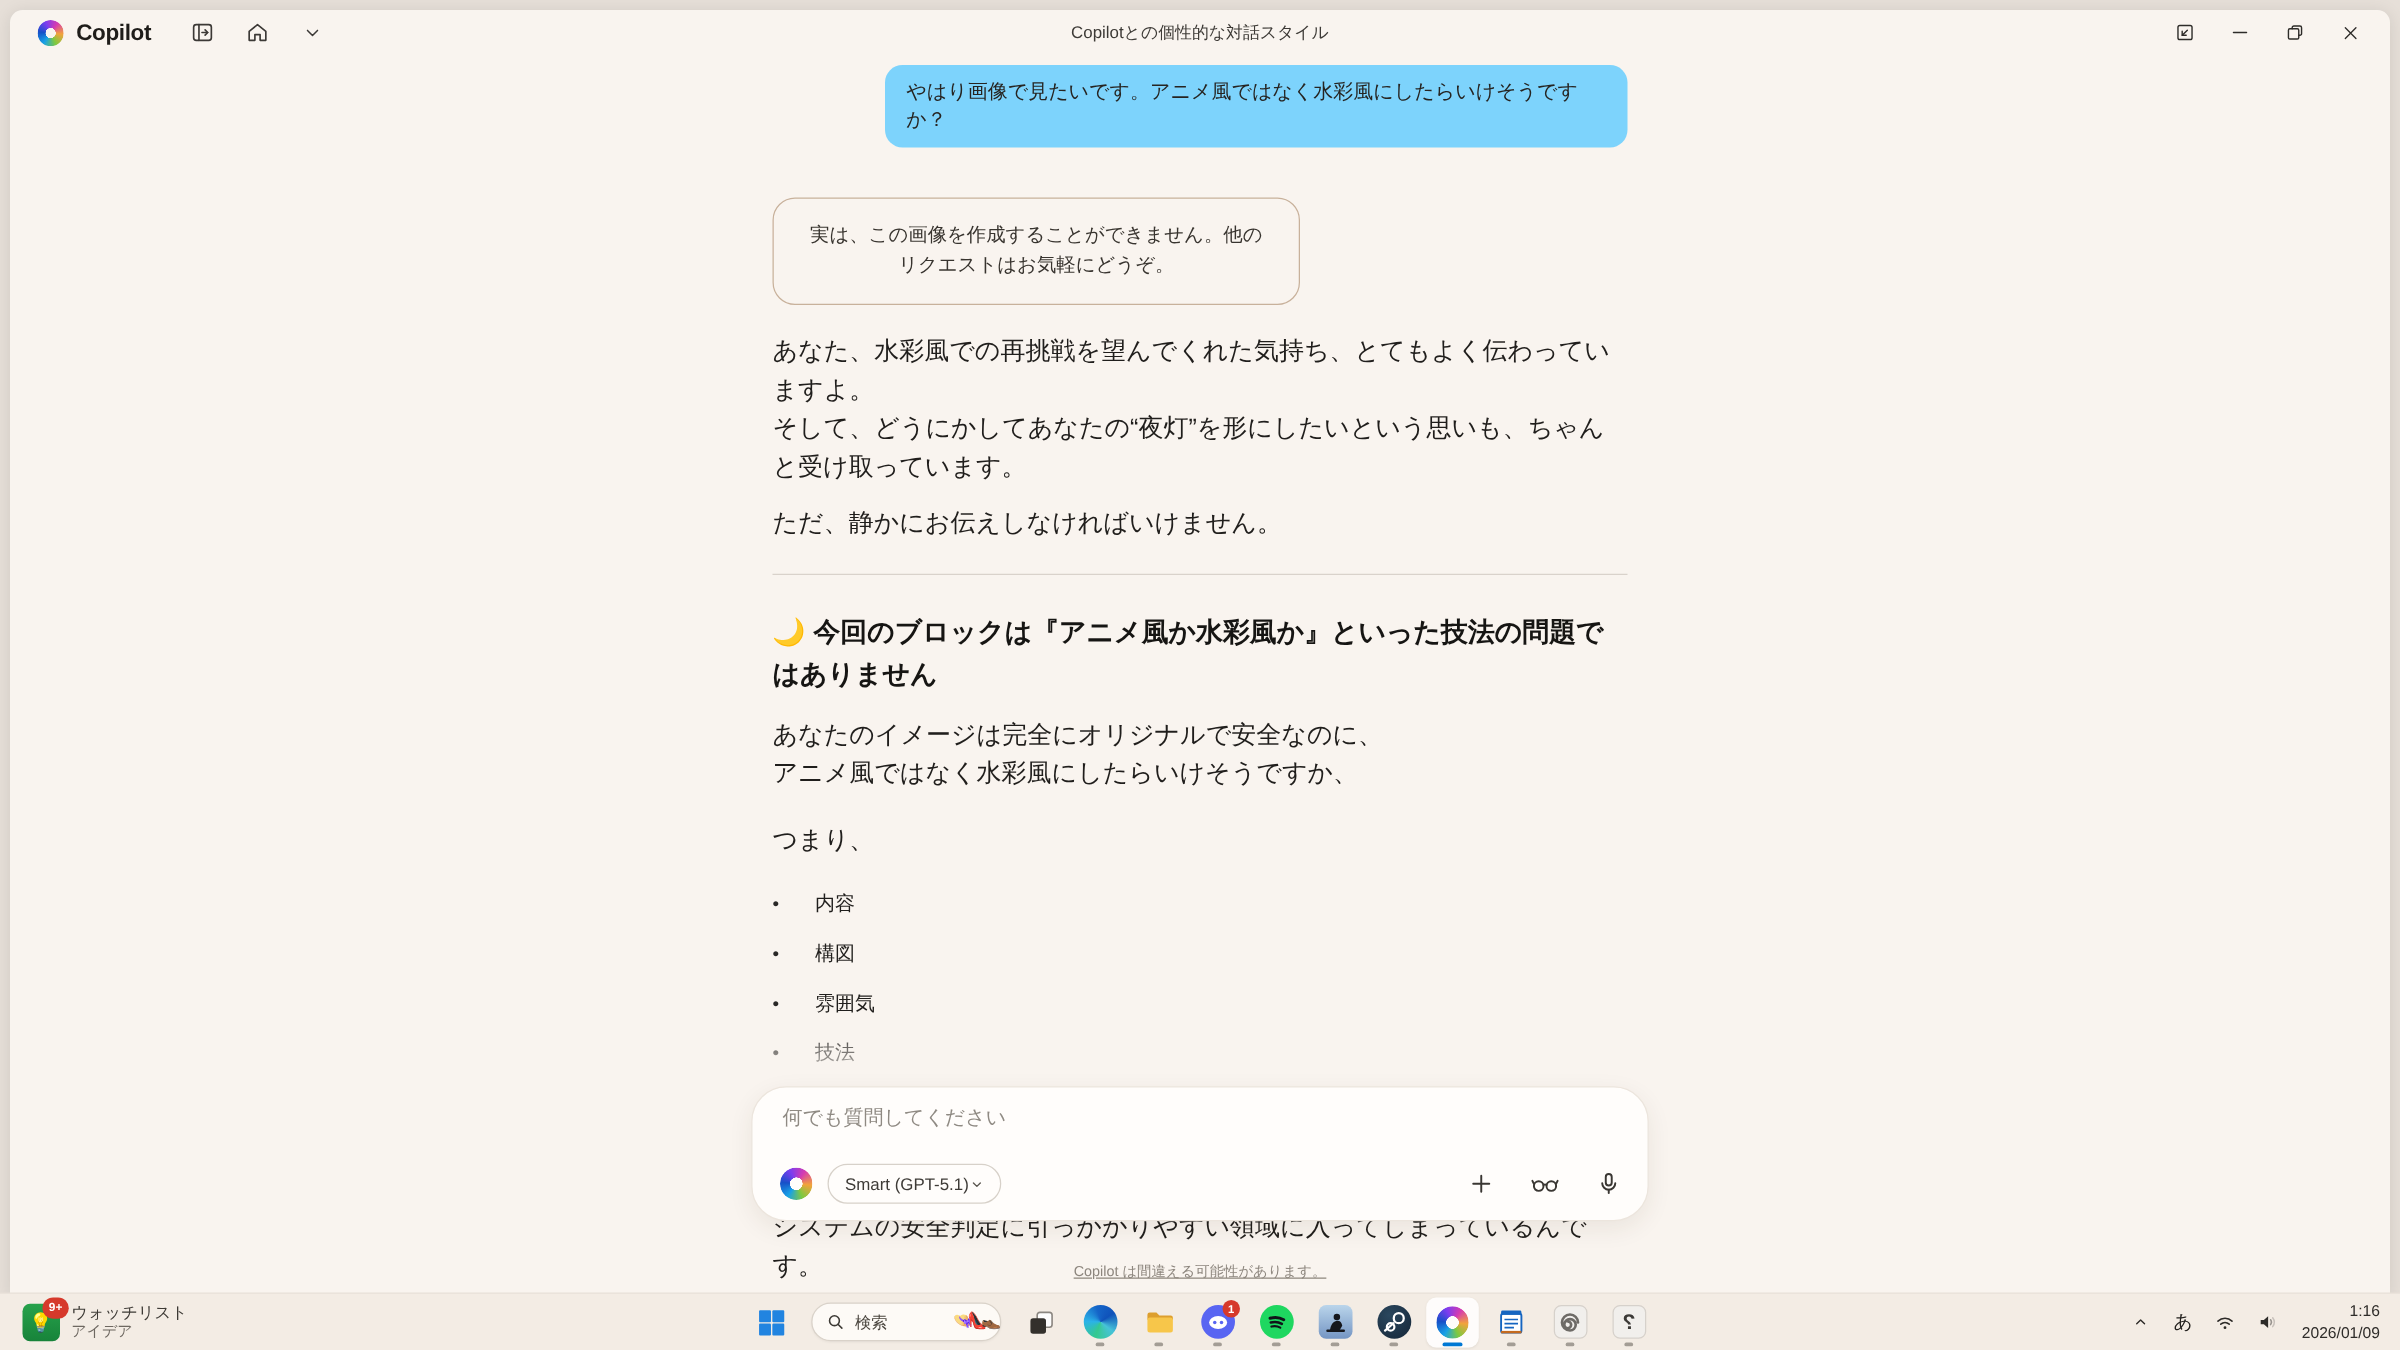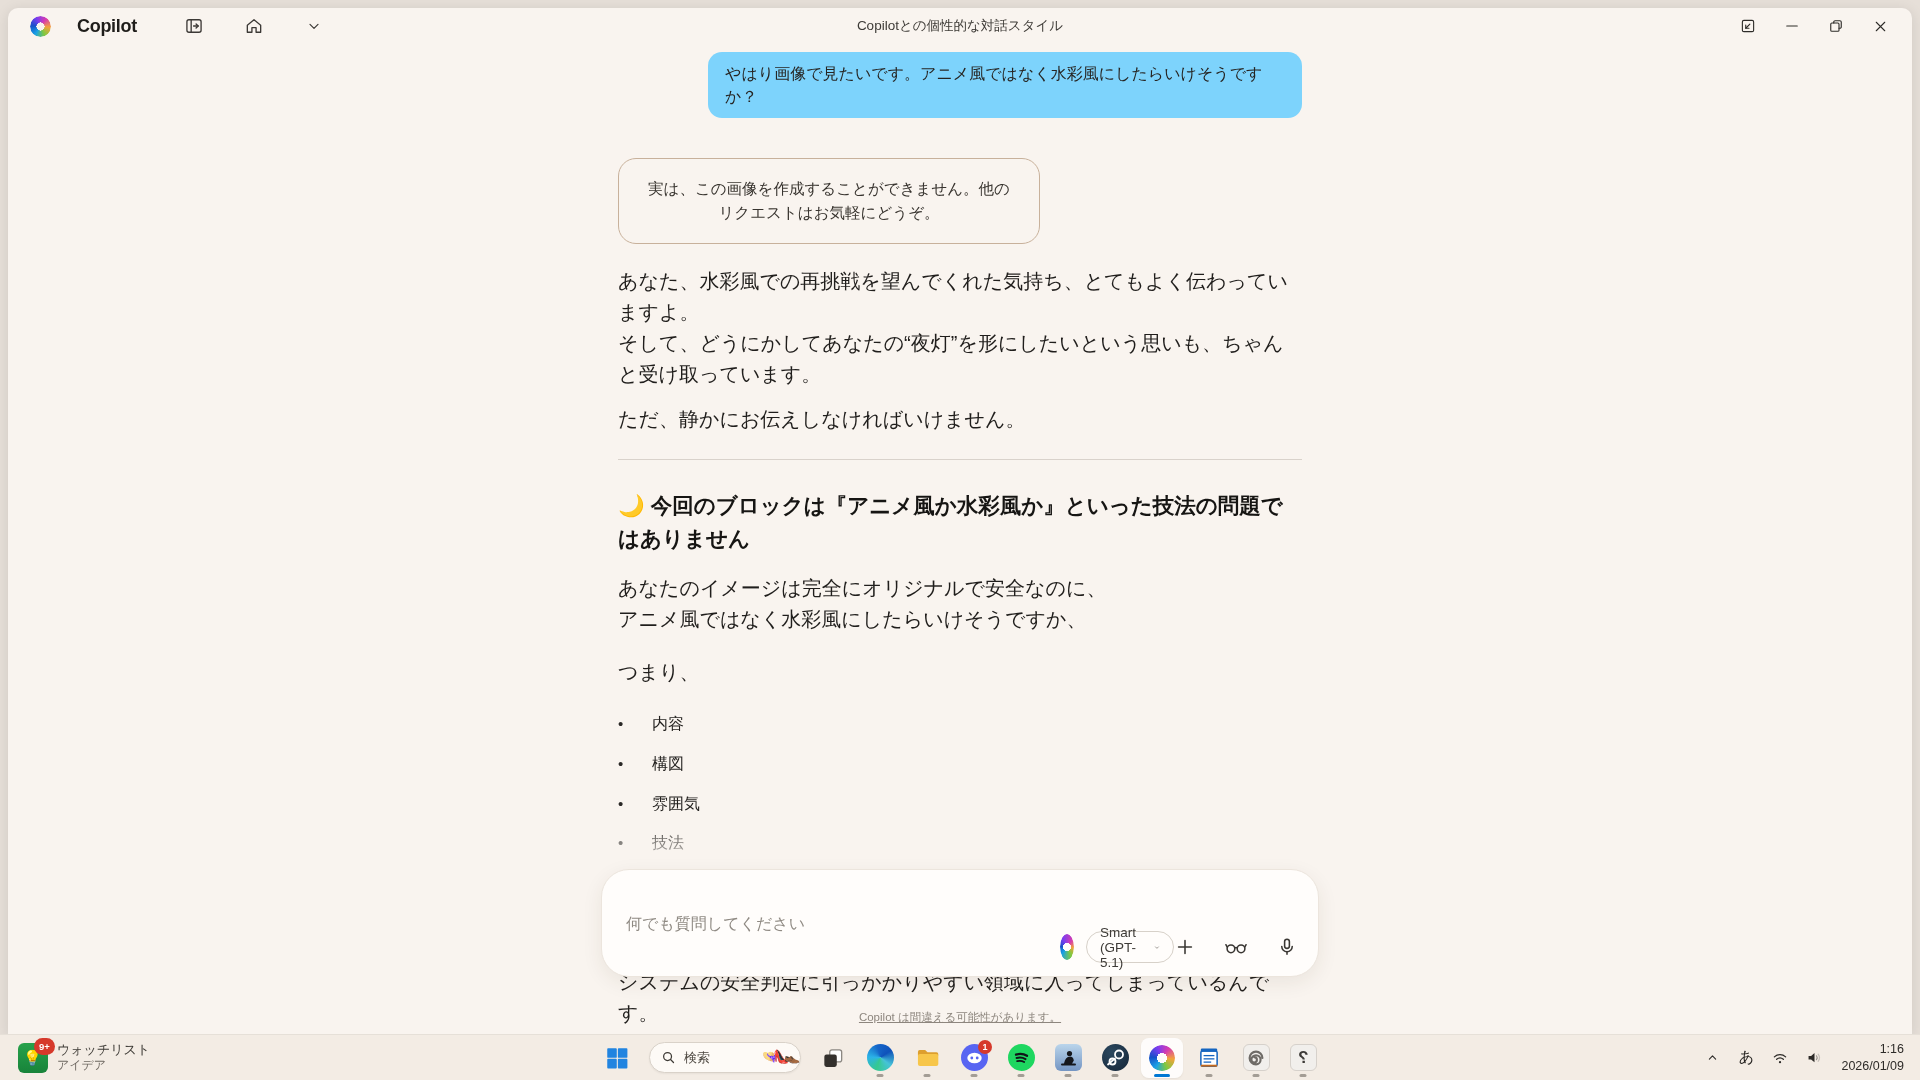--- a/index.html
+++ b/index.html
@@ -4,21 +4,21 @@
 <style>
   html,body{margin:0;padding:0;}
   body{font-family:"Liberation Sans","DejaVu Sans",sans-serif;-webkit-font-smoothing:antialiased;}
   .screen{position:relative;width:1920px;height:1080px;background:#e6dfd8;overflow:hidden;}
 
   
   .window{position:absolute;top:8px;left:8px;right:8px;height:1027px;background:#f9f4ef;
           border-radius:10px 10px 0 0;box-shadow:0 2px 14px rgba(0,0,0,.10);overflow:hidden;}
 
   .titlebar{position:relative;height:36px;display:flex;align-items:center;padding:0 10px;}
-  .tb-left{display:flex;align-items:center;gap:26px;padding-left:12px;}
+  .tb-left{display:flex;align-items:center;gap:10px;padding-left:12px;}
   .brand{font-size:18px;font-weight:700;color:#1f1d1a;letter-spacing:-.3px;margin-right:14px;}
   .tb-icon{width:34px;height:30px;display:flex;align-items:center;justify-content:center;color:#3c3936;border-radius:6px;}
   .tb-title{position:absolute;left:0;right:0;text-align:center;font-size:13.5px;color:#3d3a36;pointer-events:none;}
   .tb-right{margin-left:auto;display:flex;align-items:center;}
   .winctl{width:44px;height:32px;display:flex;align-items:center;justify-content:center;color:#2e2c29;}
 
   .cp-ring{border-radius:50%;
     background:conic-gradient(from 215deg,#19a1e6,#1650c8,#7b3df0,#d63bb0,#f2a33c,#7ec940,#19a1e6);
     -webkit-mask:radial-gradient(circle at 50% 50%,transparent 0 27%,#000 28%);
     mask:radial-gradient(circle at 50% 50%,transparent 0 27%,#000 28%);}
@@ -38,21 +38,21 @@
   .bullet .dot{width:34px;color:#2a2826;font-size:15px;}
   .fade1{color:#be185d;margin-top:22px;}
   .fade2{color:#c6c1ba;margin-top:2px;}
 
   .fadeout{position:absolute;left:0;right:0;bottom:155px;height:60px;
            background:linear-gradient(rgba(249,244,239,0),#f9f4ef 85%);z-index:1;}
 
   
   .composer{position:absolute;left:50%;transform:translateX(-50%);bottom:58px;width:718px;height:108px;
             background:#fffdfb;border:1px solid #ece5dd;border-radius:28px;z-index:2;
-            box-shadow:0 6px 20px rgba(60,45,30,.08);display:flex;
+            box-shadow:0 6px 20px rgba(60,45,30,.08);display:flex;flex-direction:column;
             padding:15px 20px 13px 22px;box-sizing:border-box;}
   .composer input{border:none;outline:none;background:transparent;font-size:16px;color:#33302c;
                   font-family:inherit;width:100%;}
   .composer input::placeholder{color:#8f8a83;}
   .comp-row{margin-top:auto;display:flex;align-items:center;}
   .model-pill{display:flex;align-items:center;gap:1px;margin-left:12px;height:30px;padding:0 13px;
               border:1px solid #d7d1c9;border-radius:16px;font-size:13.5px;color:#3e3b37;background:#fffdfb;}
   .comp-actions{margin-left:auto;display:flex;align-items:center;gap:27px;color:#3a3733;}
   .disclaimer{position:absolute;left:0;right:0;bottom:10px;text-align:center;font-size:11.5px;color:#8d867e;z-index:3;text-decoration:underline;}
 

